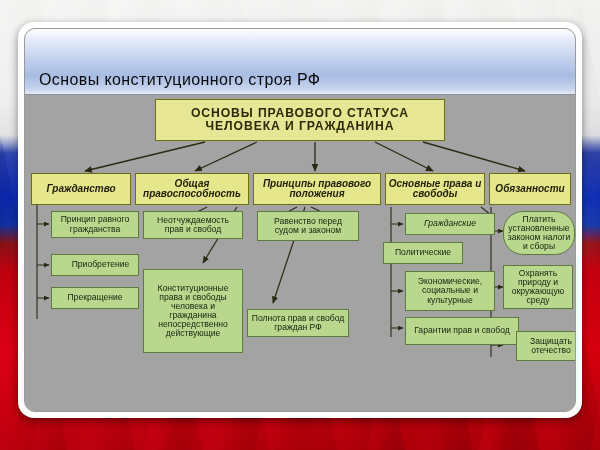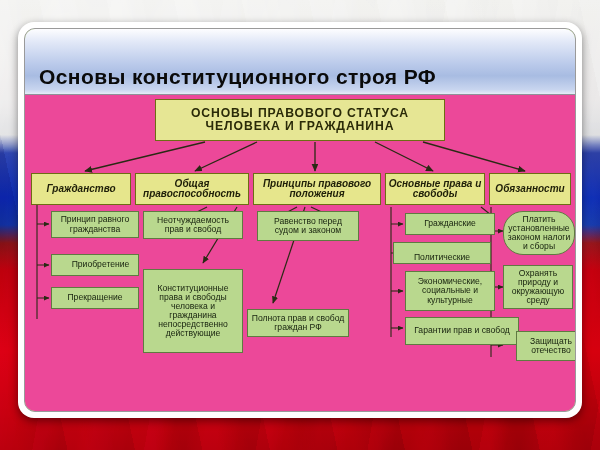--- a/index.html
+++ b/index.html
@@ -60,32 +60,32 @@
   
   #title-bar{
     height:66px;
     background:linear-gradient(180deg,#fdfdff 0%, #e4eaf8 18%, #b9c9ea 55%, #a8bce2 72%, #c8d5ef 93%, #e6ecf8 100%);
     border-bottom:1px solid #8f9099;
     display:flex;align-items:flex-end;
     box-sizing:border-box;
     padding:0 0 5px 14px;
   }
   #title-text{
-    font-size:21px;
-    font-weight:bold;
+    font-size:16px;
+    font-weight:normal;
     color:#0a0a0a;
     letter-spacing:0.4px;
     white-space:nowrap;
   }
 
   
   #diagram{
     position:relative;
     height:318px;
-    background:#ec4899;
+    background:#a3a3a3;
   }
   #svg-layer{position:absolute;left:0;top:0;width:552px;height:318px;}
 
   .box{
     position:absolute;
     box-sizing:border-box;
     display:flex;align-items:center;justify-content:center;
     text-align:center;
     line-height:1.05;
     color:#1d1d1d;
@@ -242,24 +242,24 @@
       <div>Конституционные права и свободы человека и гражданина непосредственно действующие</div>
     </div>
 
     <div class="box leaf" style="left:232px;top:116px;width:102px;height:30px;">
       <div>Равенство перед судом и законом</div>
     </div>
     <div class="box leaf" style="left:222px;top:214px;width:102px;height:28px;">
       <div>Полнота прав и свобод граждан РФ</div>
     </div>
 
-    <div class="box leaf" style="left:380px;top:118px;width:90px;height:22px;">
+    <div class="box leaf" style="left:380px;top:118px;width:90px;height:22px;font-style:italic;">
       <div>Гражданские</div>
     </div>
-    <div class="box leaf" style="left:368px;top:147px;width:98px;height:22px;align-items:flex-end;">
+    <div class="box leaf" style="left:358px;top:147px;width:80px;height:22px;">
       <div>Политические</div>
     </div>
     <div class="box leaf" style="left:380px;top:176px;width:90px;height:40px;">
       <div>Экономические, социальные и культурные</div>
     </div>
     <div class="box leaf" style="left:380px;top:222px;width:114px;height:28px;">
       <div>Гарантии прав и свобод</div>
     </div>
 
     <div class="box leaf" style="left:478px;top:116px;width:72px;height:44px;border-radius:20px;">

